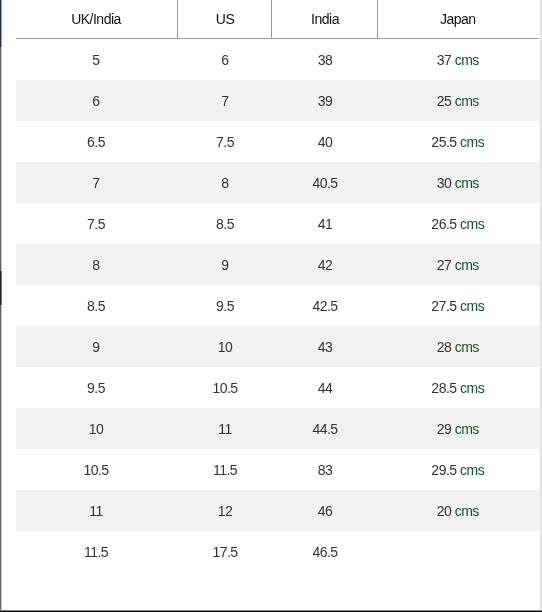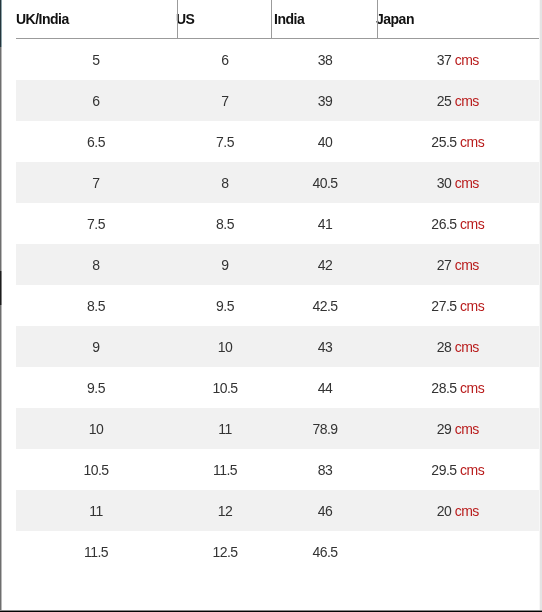--- a/index.html
+++ b/index.html
@@ -73,23 +73,23 @@
     width: 523.5px;
   }
   table.size-table {
     border-collapse: collapse;
     width: 523.5px;
     table-layout: fixed;
   }
   table.size-table th {
     font-size: 14px;
     letter-spacing: -0.5px;
-    font-weight: bold;
+    font-weight: normal;
     color: #111111;
-    text-align: left;
+    text-align: center;
     padding: 0;
     height: 38px;
     vertical-align: middle;
     border-bottom: 1px solid #9b9b9b;
     background: #ffffff;
   }
   .hdr-divider {
     position: absolute;
     top: 0;
     width: 1px;
@@ -109,21 +109,21 @@
     vertical-align: middle;
     border: none;
   }
   table.size-table tbody tr:nth-child(even) td {
     background: #f1f1f1;
   }
   table.size-table tbody tr:nth-child(odd) td {
     background: #ffffff;
   }
   .unit {
-    color: #b91c1c;
+    color: #14532d;
   }
   col.c1 { width: 160px; }
   col.c2 { width: 98px; }
   col.c3 { width: 102px; }
   col.c4 { width: 163.5px; }
 </style>
 </head>
 <body>
 
 <div id="page">
@@ -198,38 +198,38 @@
           </tr>
           <tr>
             <td>9.5</td>
             <td>10.5</td>
             <td>44</td>
             <td><span>28.5</span> <span class="unit">cms</span></td>
           </tr>
           <tr>
             <td>10</td>
             <td>11</td>
-            <td>78.9</td>
+            <td>44.5</td>
             <td><span>29</span> <span class="unit">cms</span></td>
           </tr>
           <tr>
             <td>10.5</td>
             <td>11.5</td>
             <td>83</td>
             <td><span>29.5</span> <span class="unit">cms</span></td>
           </tr>
           <tr>
             <td>11</td>
             <td>12</td>
             <td>46</td>
             <td><span>20</span> <span class="unit">cms</span></td>
           </tr>
           <tr>
             <td>11.5</td>
-            <td>12.5</td>
+            <td>17.5</td>
             <td>46.5</td>
             <td><span></span></td>
           </tr>
         </tbody>
     </table>
   </div>
 
   <div id="right-rule"></div>
   <div class="hdr-divider" id="hdr-div-1"></div>
   <div class="hdr-divider" id="hdr-div-2"></div>

